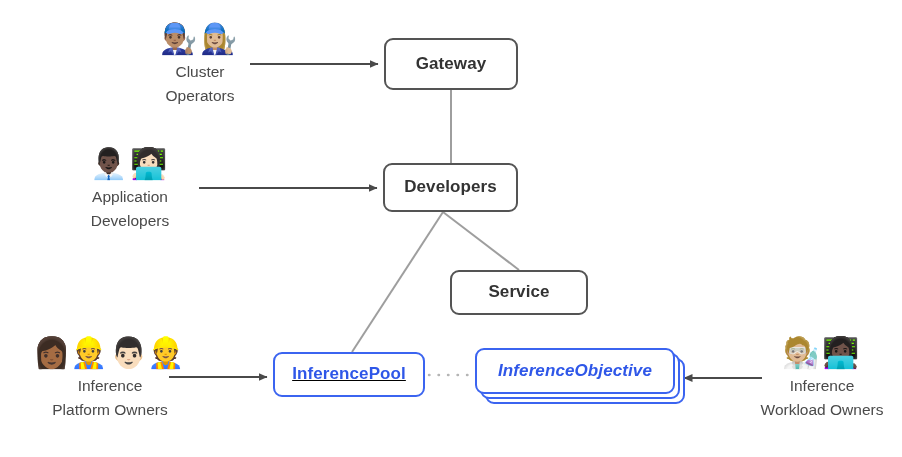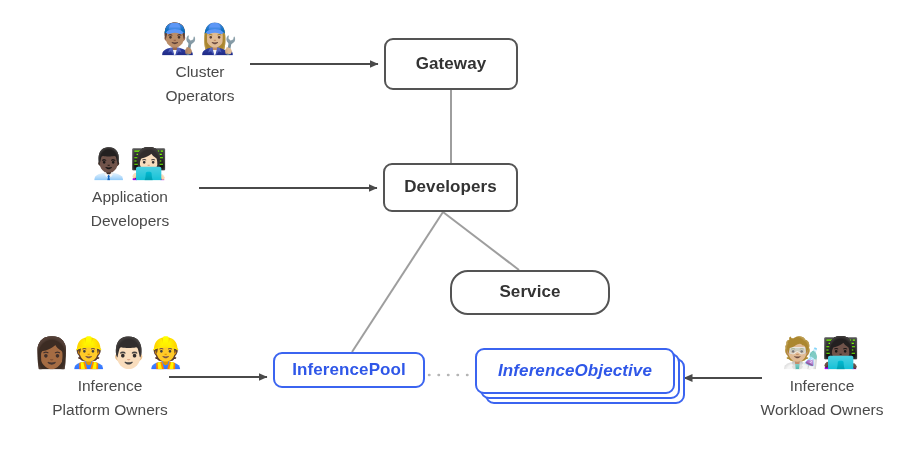--- a/index.html
+++ b/index.html
@@ -141,25 +141,25 @@
   </svg>
 
   <div class="node node-gray" style="left:384px; top:38px; width:134px; height:52px;">
     <span class="node-label">Gateway</span>
   </div>
 
   <div class="node node-gray" style="left:383px; top:163px; width:135px; height:49px;">
     <span class="node-label">Developers</span>
   </div>
 
-  <div class="node node-gray" style="left:450px; top:270px; width:160px; height:45px;border-radius:18px;">
+  <div class="node node-gray" style="left:450px; top:270px; width:138px; height:45px;">
     <span class="node-label">Service</span>
   </div>
 
-  <div class="node node-blue" style="left:273px; top:352px; width:152px; height:36px;">
+  <div class="node node-blue" style="left:273px; top:352px; width:152px; height:45px;text-decoration:underline;">
     <span class="node-label">InferencePool</span>
   </div>
 
   <div class="stack" style="left:475px; top:348px; width:215px; height:60px;">
     <div class="stack-layer" style="left:10px; top:10px; width:200px; height:46px;"></div>
     <div class="stack-layer" style="left:5px; top:5px; width:200px; height:46px;"></div>
     <div class="stack-front" style="left:0px; top:0px; width:200px; height:46px;">
       <span class="node-label">InferenceObjective</span>
     </div>
   </div>

